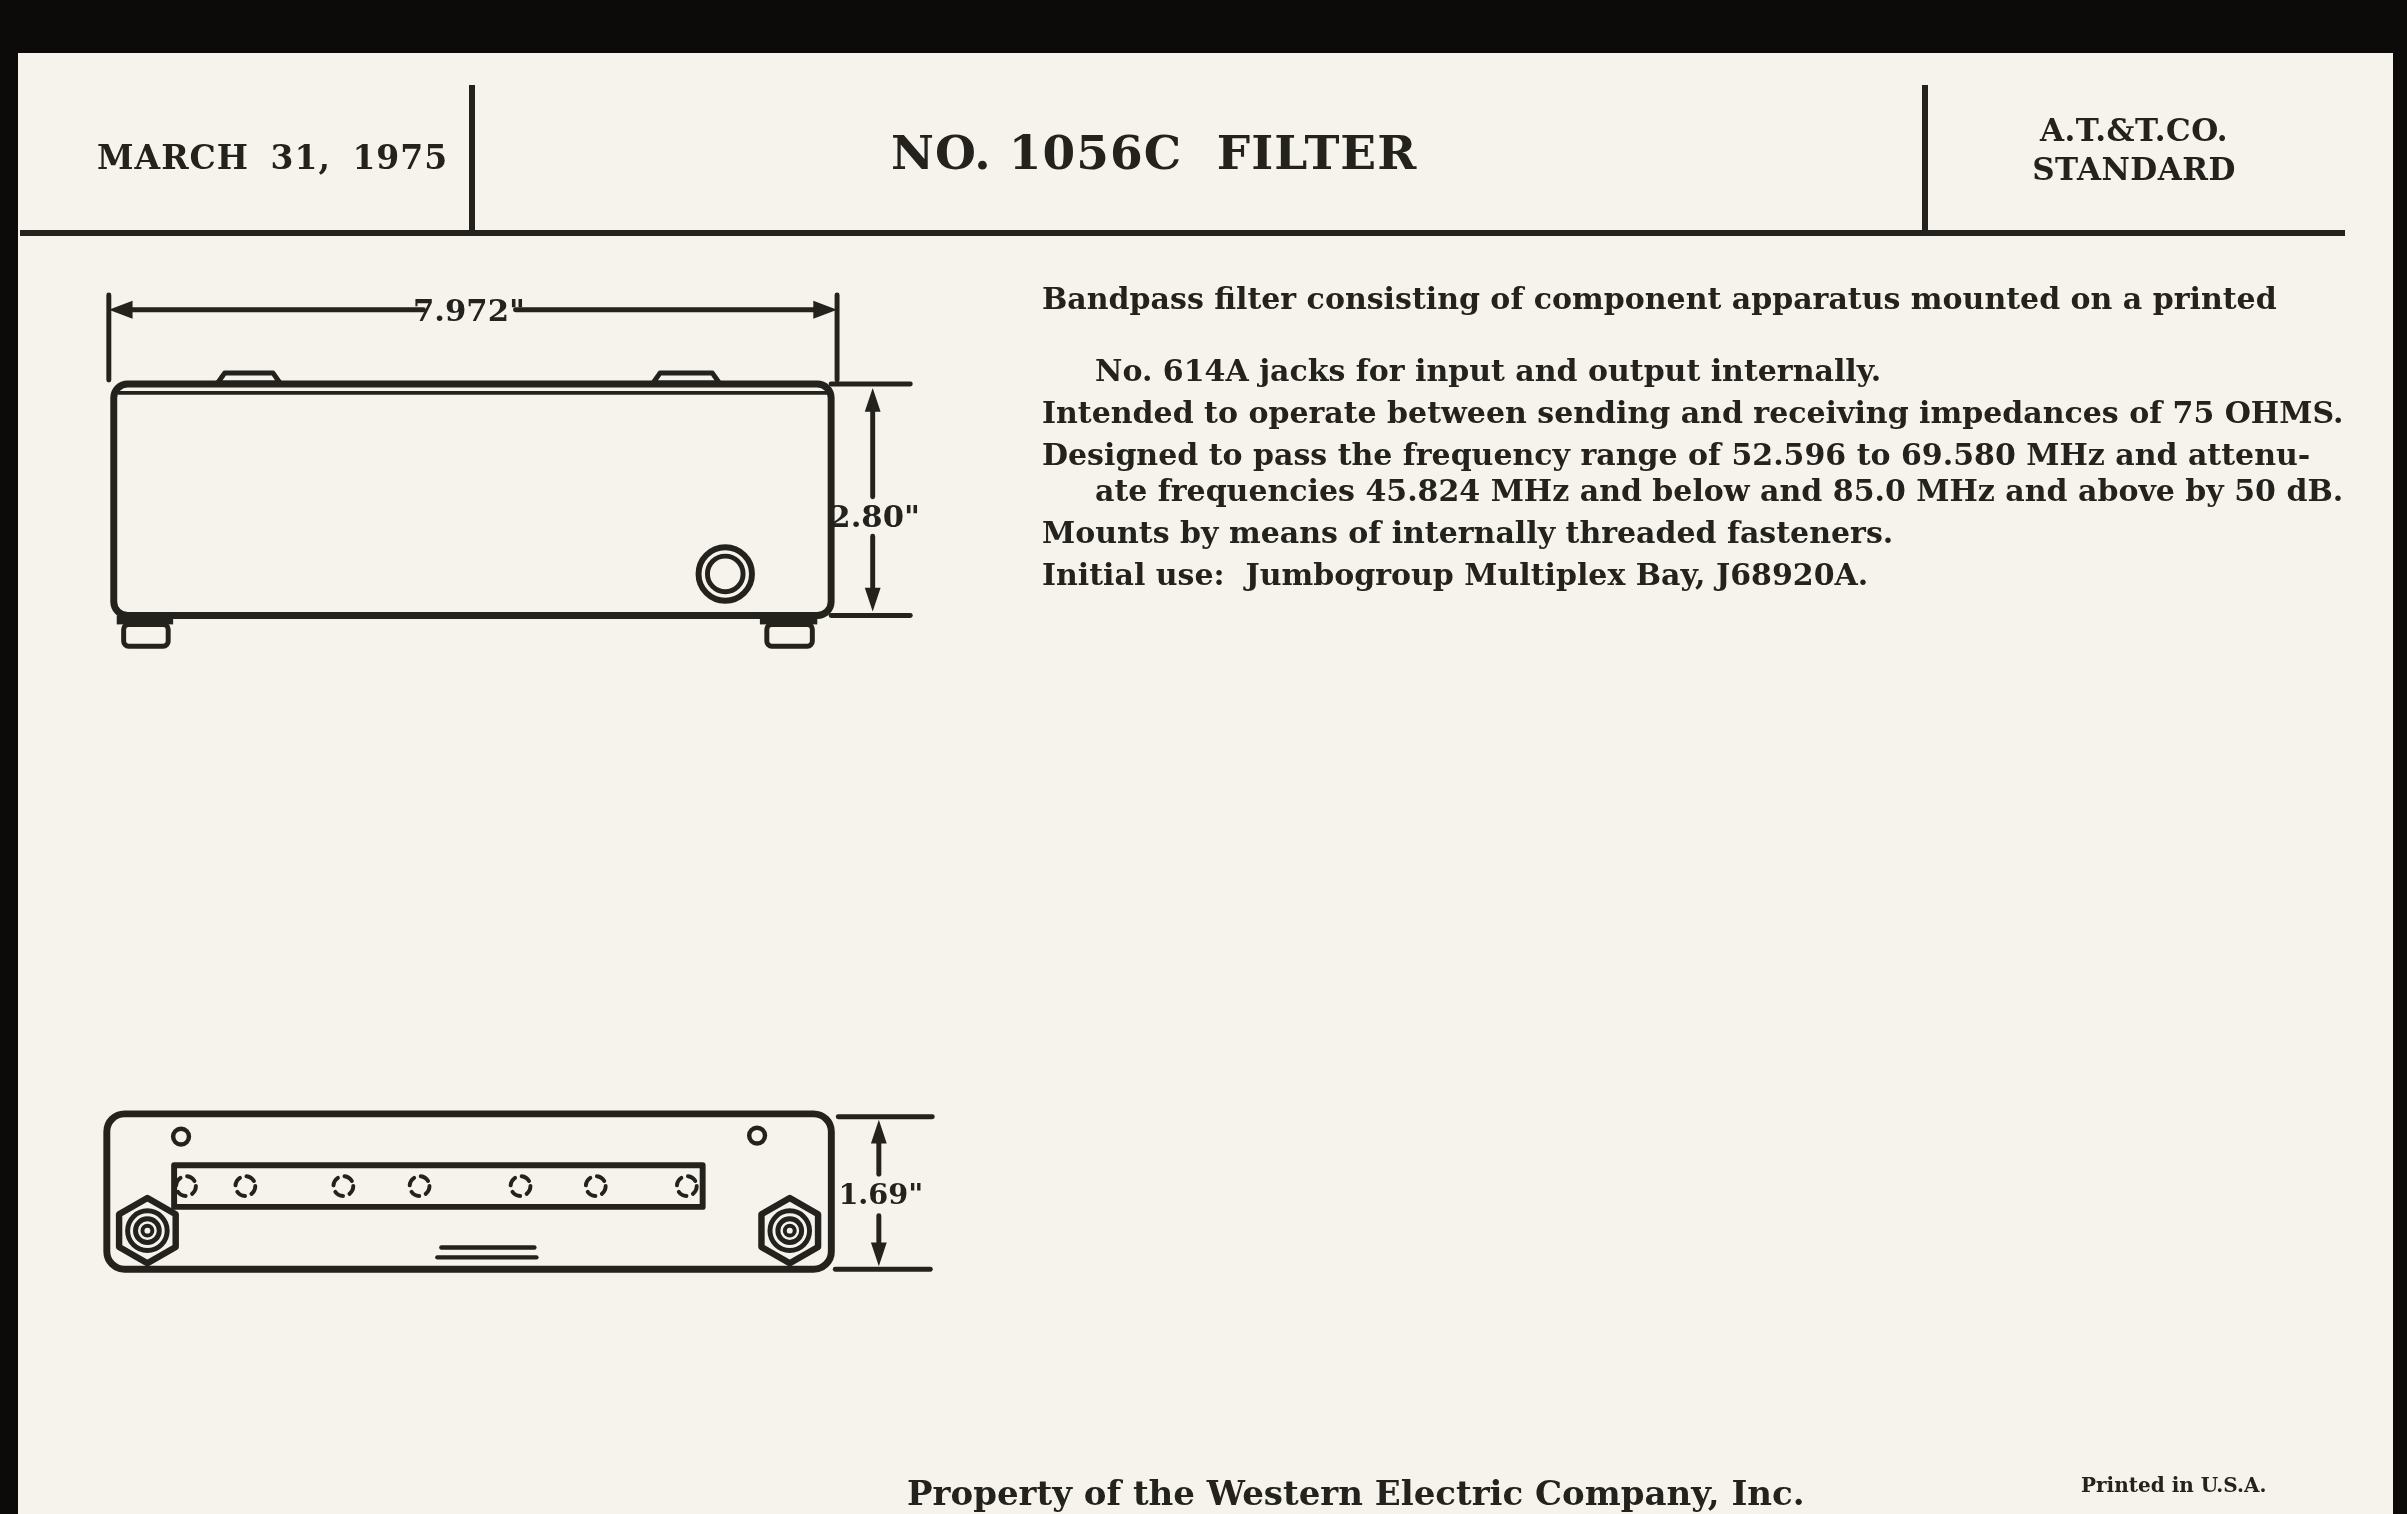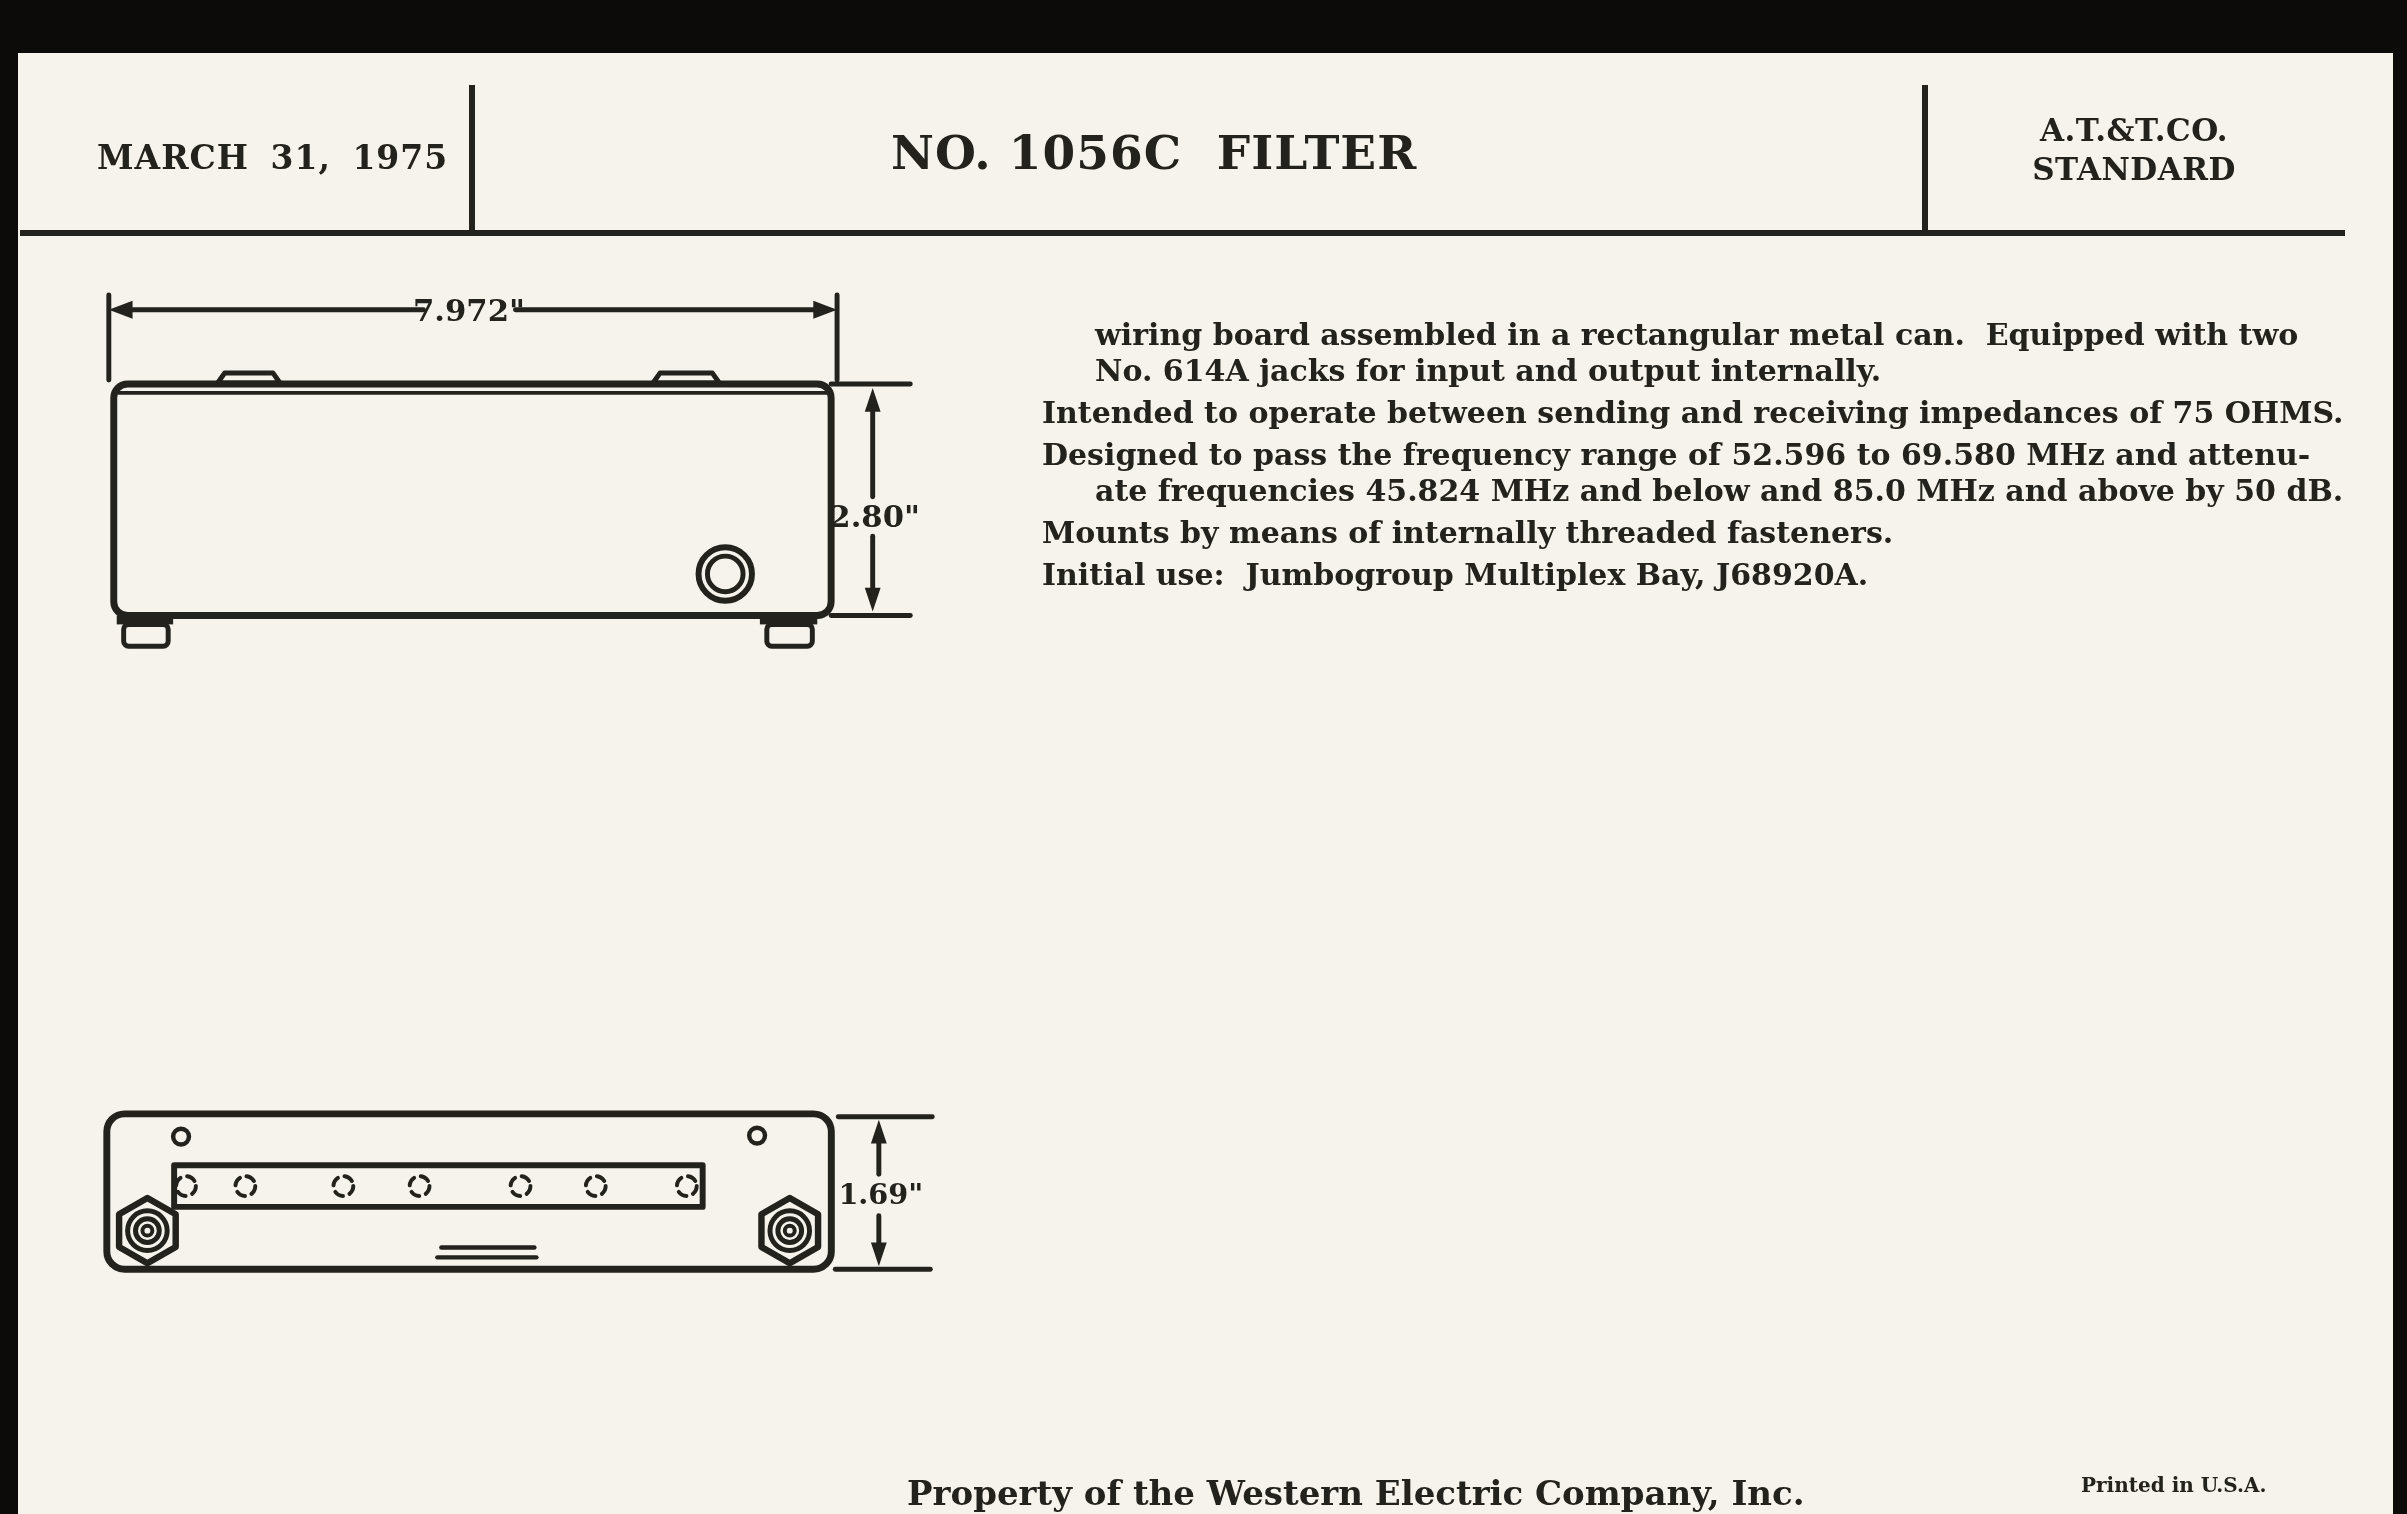--- a/index.html
+++ b/index.html
@@ -54,22 +54,22 @@
 <div class="abs ink hdr-title">NO. 1056C  FILTER</div>
 <div class="abs divider div-right"></div>
 <div class="abs ink hdr-org">
   <div>A.T.&amp;T.CO.</div>
   <div>STANDARD</div>
 </div>
 <div class="abs hdr-rule"></div>
 
 <div class="abs ink desc">
   <p>
+    <span class="ln">Bandpass filter consisting of component apparatus mounted on a printed</span><br>
     <br>
-    <span class="ln cont">wiring board assembled in a rectangular metal can.  Equipped with two</span><br>
     <span class="ln cont">No. 614A jacks for input and output internally.</span>
   </p>
   <p>
     <span class="ln">Intended to operate between sending and receiving impedances of 75 OHMS.</span>
   </p>
   <p>
     <span class="ln">Designed to pass the frequency range of 52.596 to 69.580 MHz and attenu-</span><br>
     <span class="ln cont">ate frequencies 45.824 MHz and below and 85.0 MHz and above by 50 dB.</span>
   </p>
   <p>

